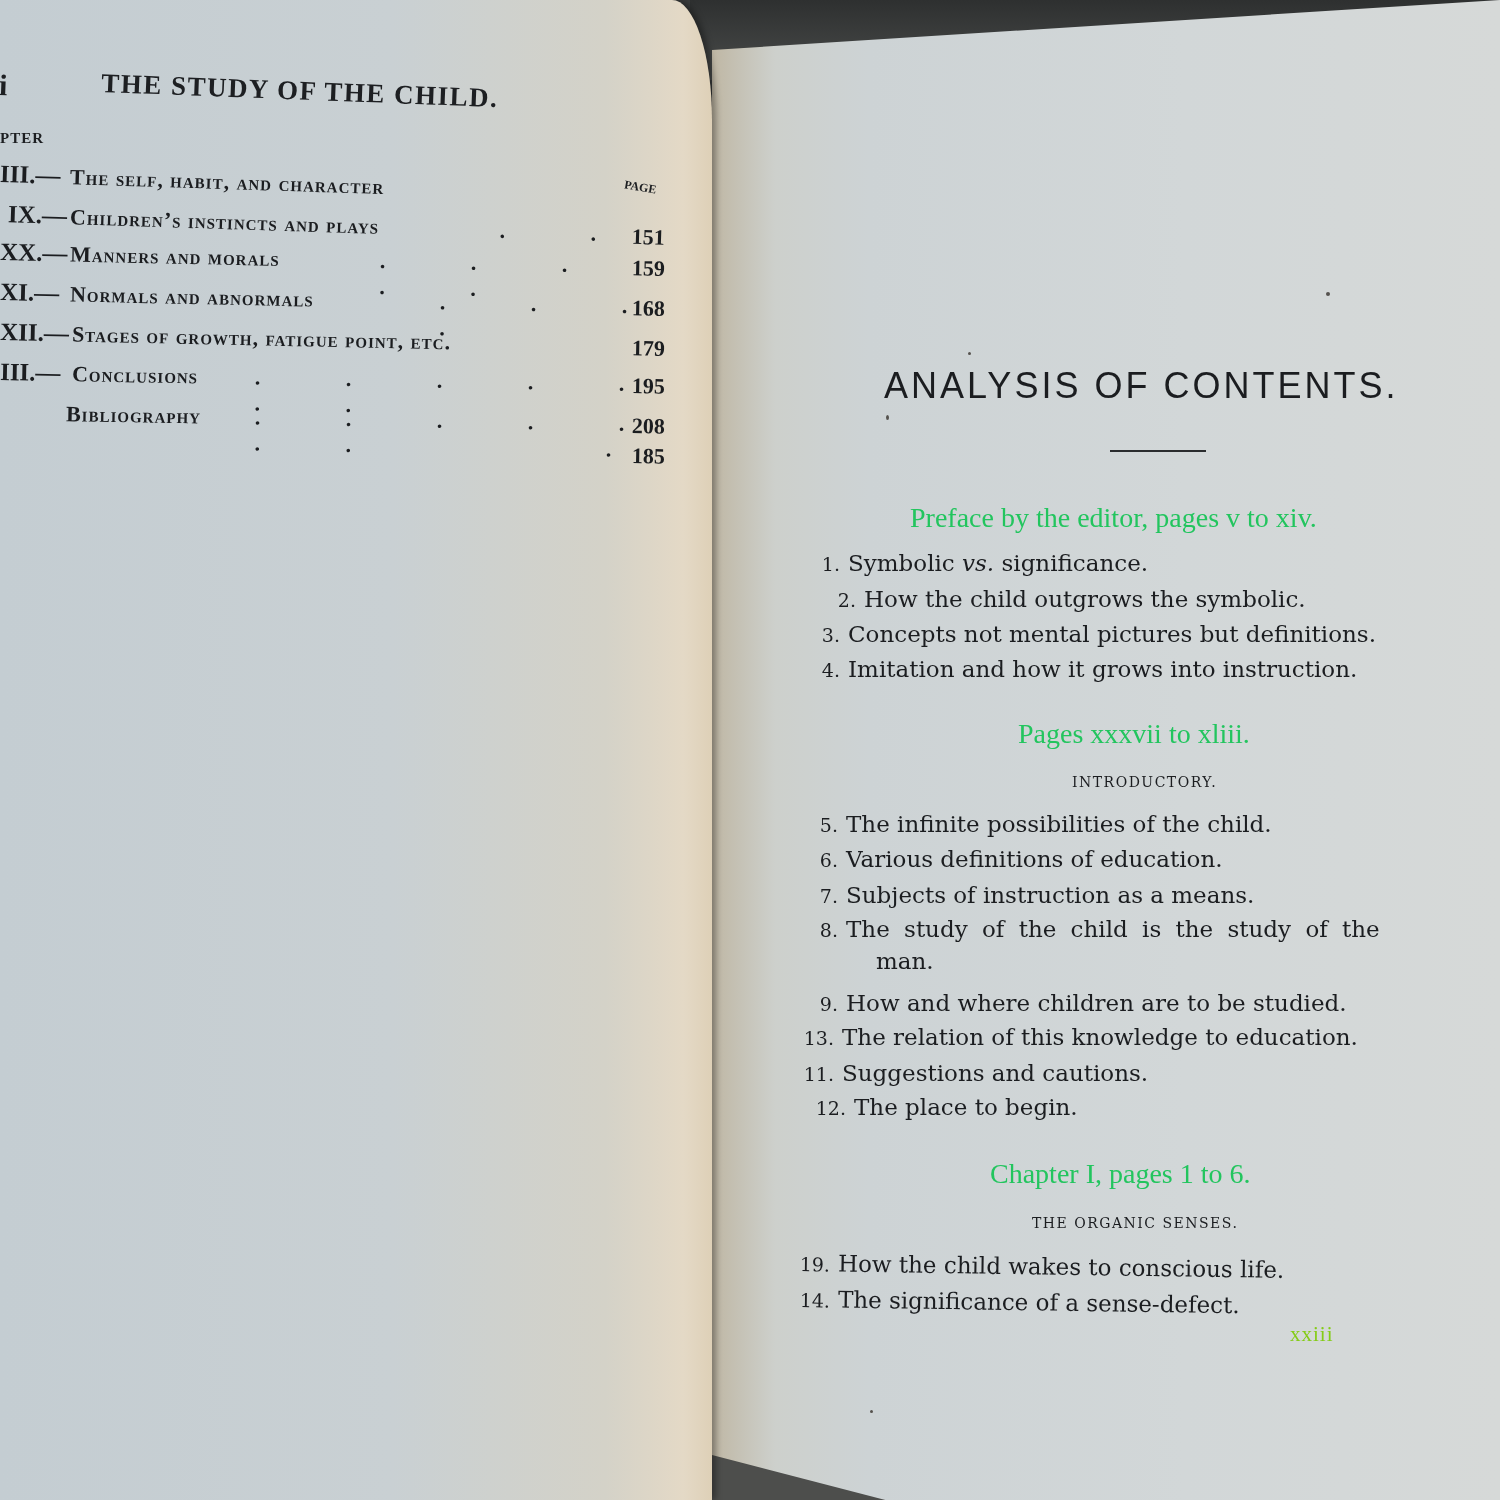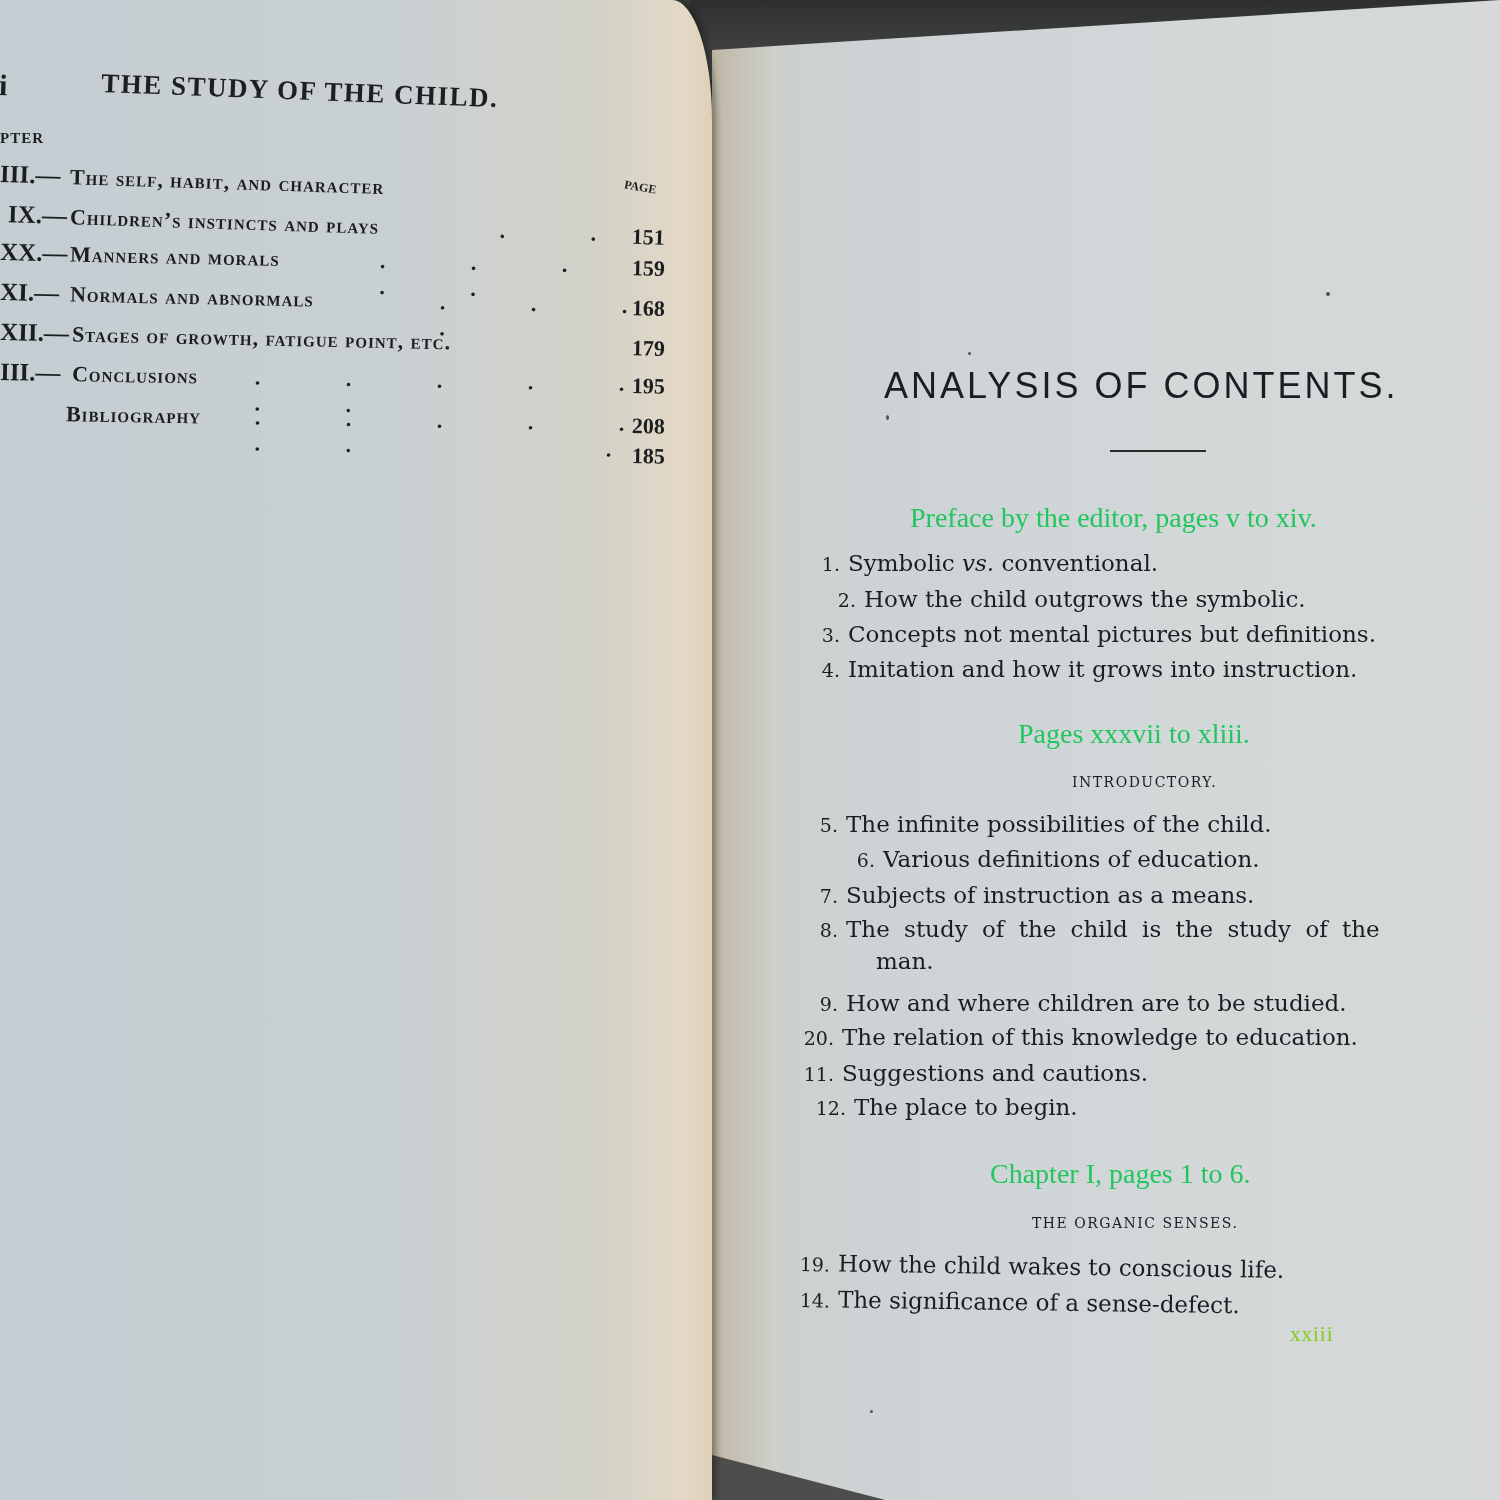--- a/index.html
+++ b/index.html
@@ -145,52 +145,52 @@
   </div>
 </div>
 
 <div class="page-right"></div>
 
 <div class="rp-title">ANALYSIS OF CONTENTS.</div>
 <div class="rp-rule"></div>
 
 <div class="sec-head" style="left:910px;top:502px">Preface by the editor, pages v to xiv.</div>
 <div class="item" style="left:806px;top:550px">
-  <span class="n">1.</span><span>Symbolic </span><i>vs.</i><span> conventional.</span>
+  <span class="n">1.</span><span>Symbolic </span><i>vs.</i><span> significance.</span>
 </div>
 <div class="item" style="left:822px;top:586px">
   <span class="n">2.</span><span>How the child outgrows the symbolic.</span>
 </div>
 <div class="item" style="left:806px;top:621px">
   <span class="n">3.</span><span>Concepts not mental pictures but definitions.</span>
 </div>
 <div class="item" style="left:806px;top:656px">
   <span class="n">4.</span><span>Imitation and how it grows into instruction.</span>
 </div>
 
 <div class="sec-head" style="left:1018px;top:718px">Pages xxxvii to xliii.</div>
 <div class="sec-sub" style="left:1072px;top:774px">INTRODUCTORY.</div>
 <div class="item" style="left:804px;top:811px">
   <span class="n">5.</span><span>The infinite possibilities of the child.</span>
 </div>
-<div class="item" style="left:841px;top:846px">
+<div class="item" style="left:804px;top:846px">
   <span class="n">6.</span><span>Various definitions of education.</span>
 </div>
 <div class="item" style="left:804px;top:882px">
   <span class="n">7.</span><span>Subjects of instruction as a means.</span>
 </div>
 <div class="item" style="left:804px;top:916px;word-spacing:7px">
   <span class="n">8.</span><span>The study of the child is the study of the</span>
   <span class="cont">man.</span>
 </div>
 <div class="item" style="left:804px;top:990px">
   <span class="n">9.</span><span>How and where children are to be studied.</span>
 </div>
 <div class="item" style="left:800px;top:1024px">
-  <span class="n">20.</span><span>The relation of this knowledge to education.</span>
+  <span class="n">13.</span><span>The relation of this knowledge to education.</span>
 </div>
 <div class="item" style="left:800px;top:1060px">
   <span class="n">11.</span><span>Suggestions and cautions.</span>
 </div>
 <div class="item" style="left:812px;top:1094px">
   <span class="n">12.</span><span>The place to begin.</span>
 </div>
 
 <div class="sec-head" style="left:990px;top:1158px">Chapter I, pages 1 to 6.</div>
 <div class="sec-sub" style="left:1032px;top:1215px">THE ORGANIC SENSES.</div>

